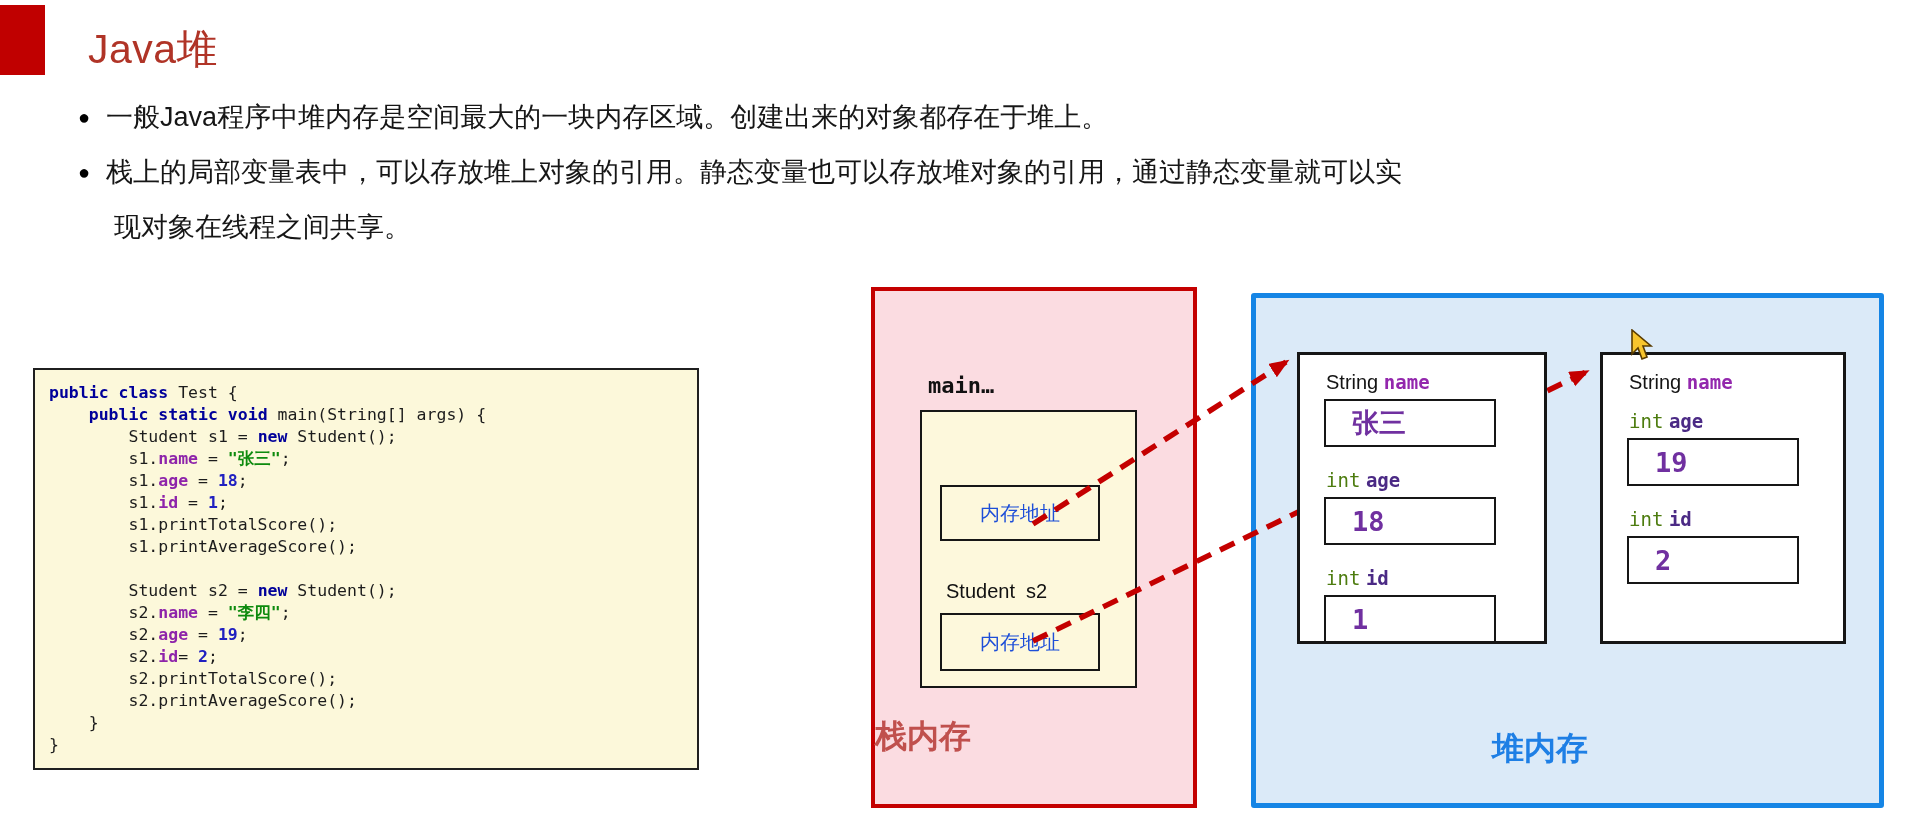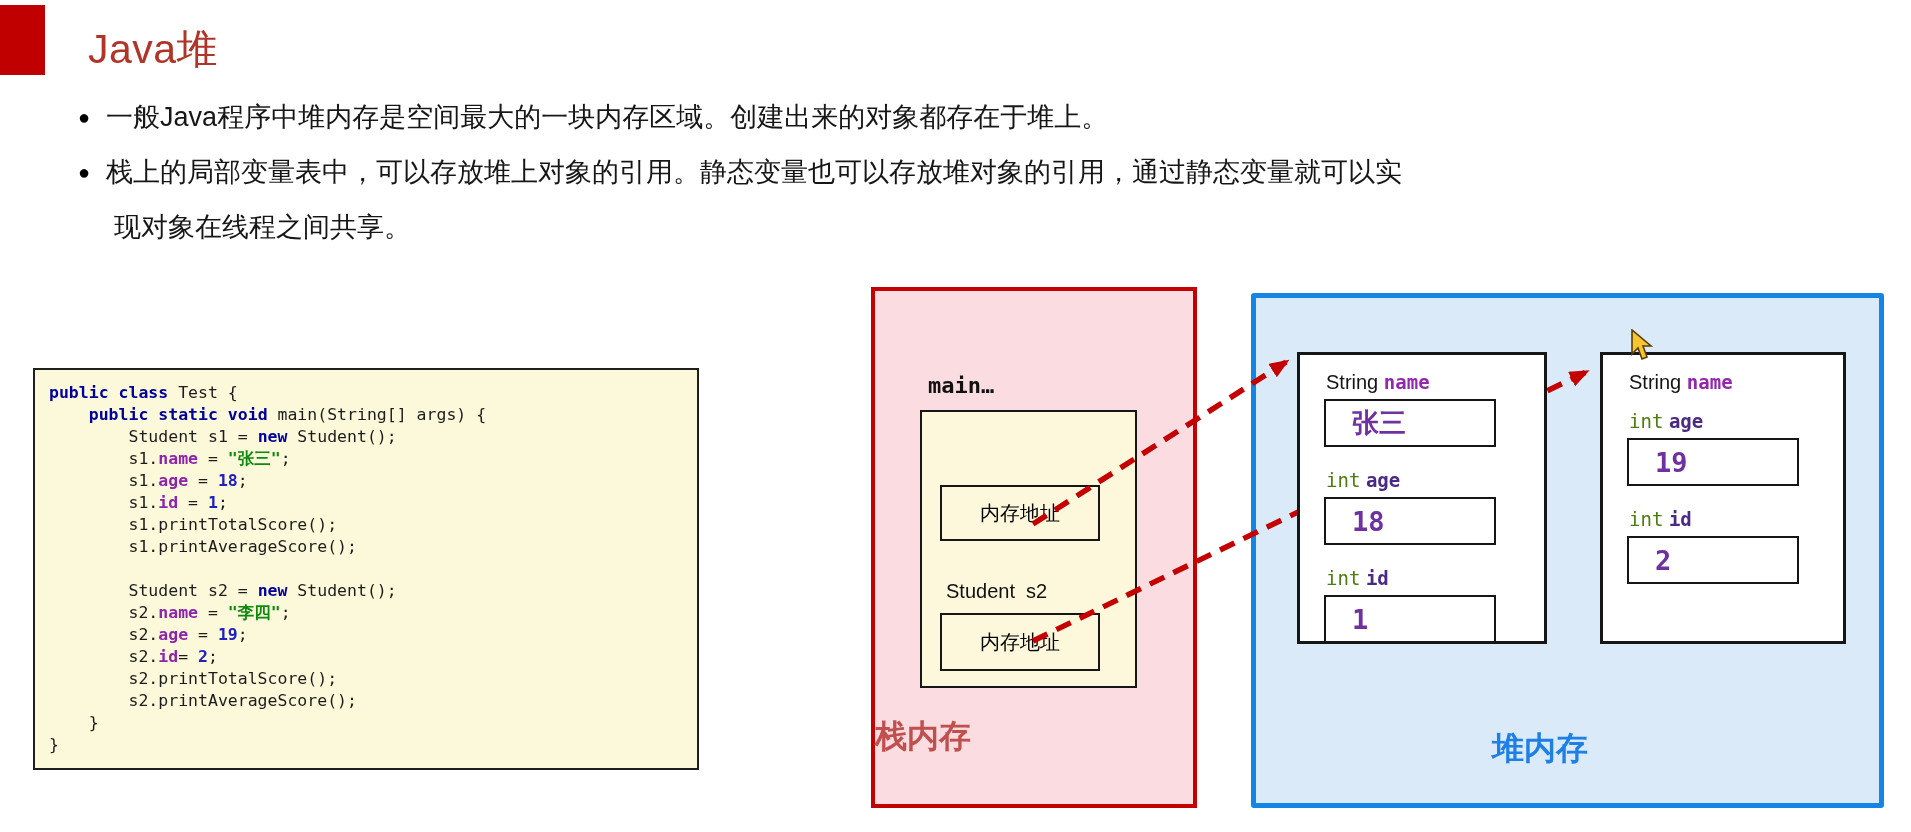--- a/index.html
+++ b/index.html
@@ -36,21 +36,21 @@
              background:#fbdce1;border:4px solid #c40000;}
   .main-label{position:absolute;left:53px;top:82px;font-family:"DejaVu Sans Mono","Liberation Mono",monospace;
               font-size:22px;font-weight:700;color:#111;}
   .stack-frame{position:absolute;left:45px;top:119px;width:217px;height:278px;box-sizing:border-box;
                background:#fdf8dc;border:2px solid #161616;}
   .var-decl{position:absolute;left:24px;font-size:20px;color:#111;white-space:pre;}
   .decl-s1{top:42px;margin-top:36px;}
   .decl-s2{top:168px;}
   .addr-box{position:absolute;left:18px;width:160px;height:56px;box-sizing:border-box;background:#fdf8dc;
             border:2px solid #161616;display:flex;align-items:center;justify-content:center;
-            font-size:20px;color:#000000;}
+            font-size:20px;color:#1d4ed8;}
   .addr-s1{top:73px;}
   .addr-s2{top:201px;height:58px;}
   .stack-label{position:absolute;left:0;right:16px;top:424px;text-align:left;
                font-size:32px;font-weight:700;color:#c0504d;}
 
   
   .heap-box{position:absolute;left:1251px;top:293px;width:633px;height:515px;box-sizing:border-box;
             background:#dbeaf8;border:5px solid #1585e5;border-radius:3px;}
   .heap-label{position:absolute;left:0;right:55px;top:429px;text-align:center;
               font-size:32px;font-weight:700;color:#1e7fe5;}

